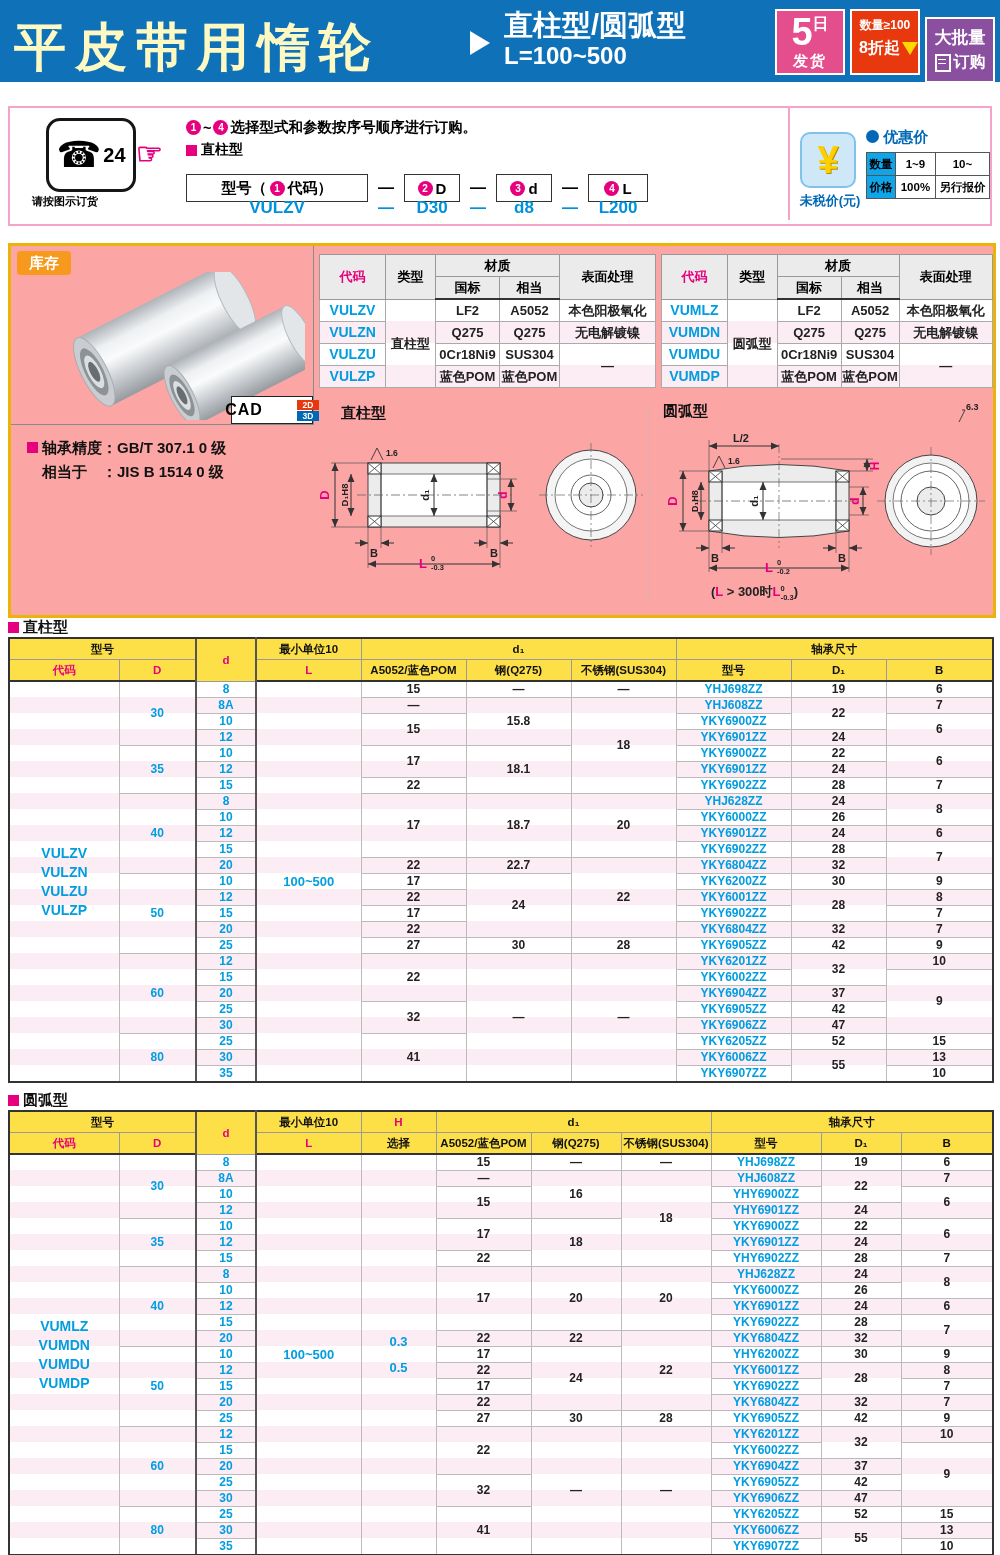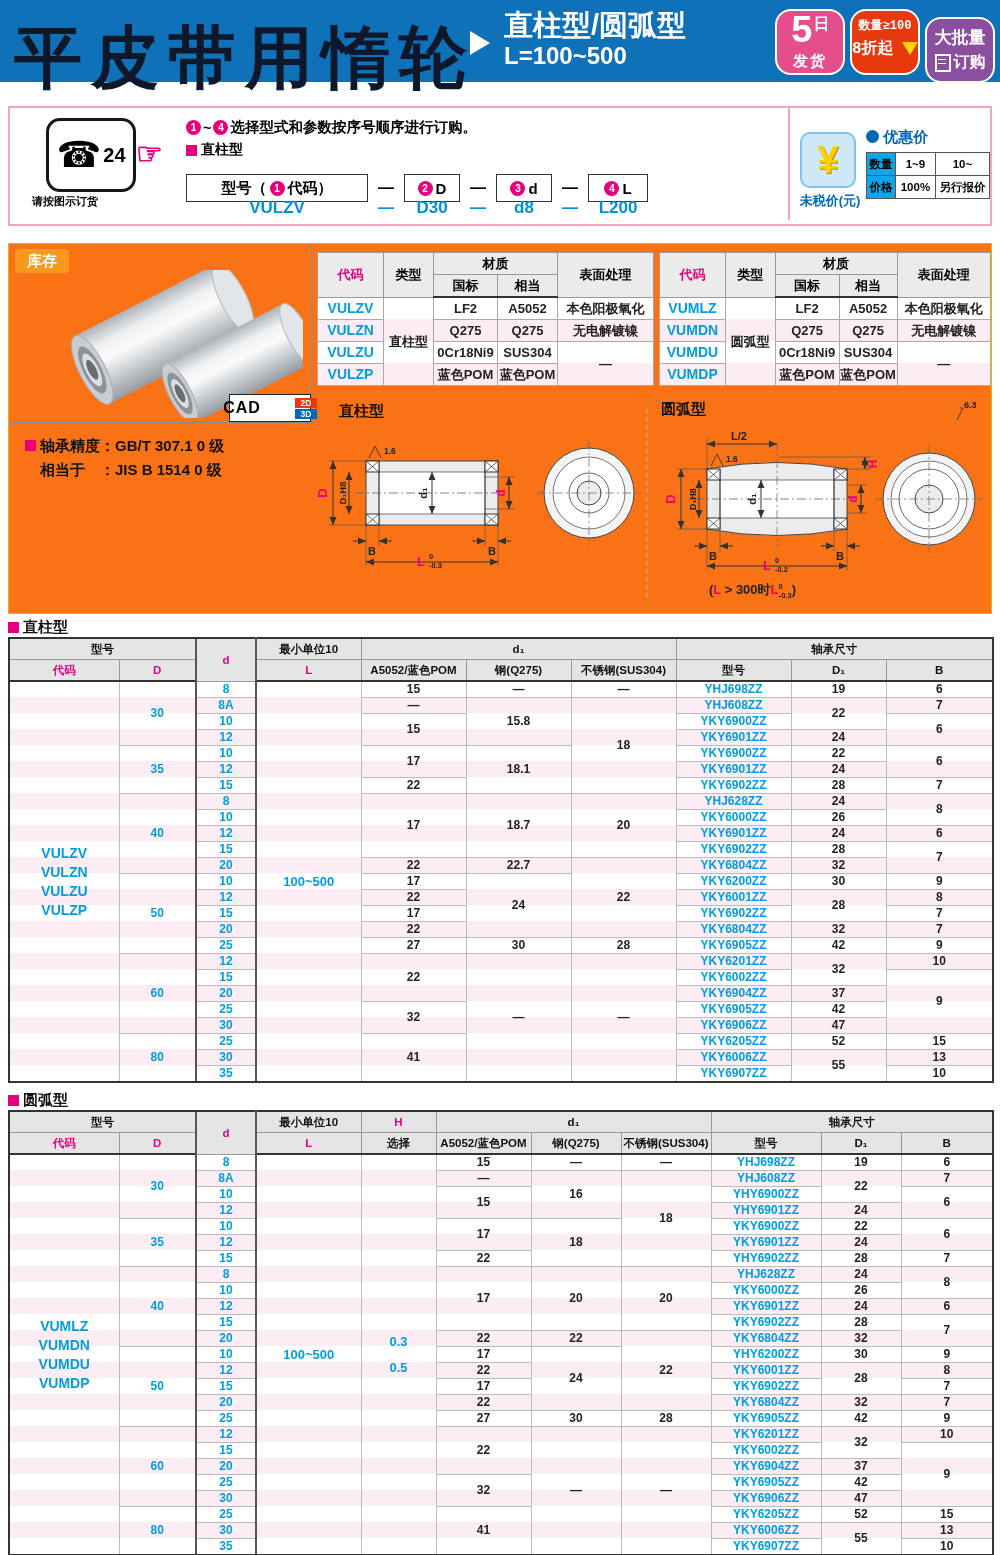--- a/index.html
+++ b/index.html
@@ -2,37 +2,37 @@
 <html><head>
 <meta charset="utf-8">
 <style>
   html,body{margin:0;padding:0;background:#fff;}
   .page{position:relative;width:1000px;height:1555px;background:#fff;overflow:hidden;
         font-family:"Liberation Sans",sans-serif;}
   .abs{position:absolute;}
 
   
   .topbar{left:0;top:8;width:1000px;height:82px;background:#0f72b8;}
-  .main-title{left:14px;top:13px;color:#0f172a;font-size:68px;font-weight:bold;letter-spacing:9px;white-space:nowrap;}
+  .main-title{left:14px;top:13px;color:#fef9c3;font-size:52px;font-weight:bold;letter-spacing:9px;white-space:nowrap;}
   .title-arrow{left:470px;top:31px;width:0;height:0;border-left:20px solid #fff;
                border-top:12px solid transparent;border-bottom:12px solid transparent;}
   .subt{left:504px;top:9px;color:#fff;font-weight:bold;line-height:1.15;}
   .subt .s1{font-size:29px;}
   .subt .s2{font-size:24px;}
   .badges{right:5px;top:9px;display:flex;gap:5px;}
-  .badge{width:70px;height:66px;border:2px solid #fff;border-radius:16px;color:#fff;
-         text-align:center;font-weight:bold;box-sizing:border-box;padding-top:3px;font-family:Liberation Mono, monospace;}
+  .badge{width:70px;height:66px;border:2px solid #fff;border-radius:0;color:#fff;
+         text-align:center;font-weight:bold;box-sizing:border-box;padding-top:3px;}
   .badge.b1{background:#e54e8c;}
   .badge.b2{background:#e8380d;}
   .badge.b3{background:#8a4f9e;margin-top:8px;}
   .b1 .big{font-size:38px;line-height:36px;vertical-align:top;}
   .b1 .unit{font-size:16px;vertical-align:top;}
   .b1 .sub{font-size:15px;letter-spacing:2px;margin-top:2px;}
   .b2 .l1{font-size:12px;margin-top:3px;}
-  .b2 .l2{font-size:16px;display:flex;align-items:center;justify-content:space-between;gap:2px;margin-top:4px;}
+  .b2 .l2{font-size:16px;display:flex;align-items:center;justify-content:flex-end;gap:2px;margin-top:4px;}
   .down-arrow{display:inline-block;width:0;height:0;border-left:8px solid transparent;
               border-right:8px solid transparent;border-top:13px solid #ffd800;}
   .b3 .l1{font-size:17px;margin-top:4px;}
   .b3 .l2{font-size:16px;display:flex;align-items:center;justify-content:center;gap:3px;margin-top:3px;}
   .doc-icon{display:inline-block;width:12px;height:14px;border:2px solid #fff;position:relative;}
   .doc-icon:before{content:"";position:absolute;left:1px;top:3px;width:8px;height:1.5px;background:#fff;box-shadow:0 4px 0 #fff;}
 
   
   .orderbox{left:8px;top:106px;width:980px;height:116px;border:2px solid #f5a3c7;background:#fff;}
   .phonebox{left:36px;top:10px;width:84px;height:68px;border:3px solid #161616;border-radius:14px;
@@ -59,21 +59,21 @@
   .yen{font-size:38px;font-weight:bold;color:#ffd000;text-shadow:1px 1px 0 #b98c00;}
   .taxnote{left:770px;top:84px;width:100px;text-align:center;color:#0068b7;font-size:13px;font-weight:bold;}
   .pricetitle{left:856px;top:20px;color:#0068b7;font-size:15px;font-weight:bold;}
   .pricetitle .dot{display:inline-block;width:13px;height:13px;border-radius:50%;background:#0068b7;vertical-align:-1px;}
   .pricetable{left:856px;top:44px;}
   table.ptab{border-collapse:collapse;}
   .ptab td{border:1px solid #555;font-size:11.5px;font-weight:bold;height:22px;text-align:center;padding:0 2px;}
   .ptab td.ph{background:#0ea5e9;}
 
   
-  .stockbox{left:8px;top:243px;width:982px;height:369px;border:1px solid #eab308;background:#f97316;}
+  .stockbox{left:8px;top:243px;width:982px;height:369px;border:3px solid #eab308;background:#fca5a5;}
   .photobox{left:0;top:0;width:302px;height:178px;border-right:1px solid #8a8a8a;border-bottom:1px solid #8a8a8a;}
   .stockbadge{left:6px;top:5px;width:54px;height:24px;background:#f7991c;color:#fff;font-size:15px;font-weight:bold;
               text-align:center;line-height:24px;border-radius:4px;z-index:3;}
   .cadbadge{left:220px;top:150px;width:80px;height:26px;border:1.5px solid #222;background:#fff;display:flex;
             align-items:center;justify-content:center;gap:4px;z-index:3;}
   .cadbadge .cadtxt{font-size:16px;font-weight:bold;letter-spacing:1px;}
   .cadbadge .dd{display:flex;flex-direction:column;gap:1px;margin-left:30px;}
   .cadbadge .d2{background:#e8380d;color:#fff;font-size:8.5px;font-weight:bold;width:22px;text-align:center;line-height:10px;}
   .cadbadge .d3{background:#0068b7;color:#fff;font-size:8.5px;font-weight:bold;width:22px;text-align:center;line-height:10px;}
   .matA{left:308px;top:8px;} .matB{left:650px;top:8px;}
@@ -86,21 +86,21 @@
   .mat td.b{color:#009de0;font-size:14px;}
   .notes{left:16px;top:190px;font-size:15px;font-weight:bold;line-height:24px;color:#111;}
   .notes .sq{vertical-align:0;margin-right:4px;}
   .drawings{left:300px;top:150px;}
 
   
   .seclab{left:8px;font-size:15px;font-weight:bold;display:flex;align-items:center;gap:4px;color:#111;}
   .seclab1{top:618px;} .seclab2{top:1091px;}
   .t1wrap{left:8px;top:637px;} .t2wrap{left:8px;top:1110px;}
   table.spec{border-collapse:collapse;table-layout:fixed;border:2px solid #333;}
-  .spec th{background:#e5e5e5;border:1px solid #9a9a9a;font-size:11.5px;font-weight:bold;height:20px;padding:0;color:#111;}
+  .spec th{background:#fde047;border:1px solid #9a9a9a;font-size:11.5px;font-weight:bold;height:20px;padding:0;color:#111;}
   .spec thead tr:first-child th{border-top:2px solid #333;}
   .spec thead tr:last-child th{border-bottom:2px solid #333;}
   .spec td{border:1px solid #bbbbbb;font-size:12px;font-weight:bold;height:15px;line-height:15px;
            text-align:center;padding:0;color:#222;background:transparent;}
   .spec tbody{background:repeating-linear-gradient(#fff 0 16px,#fcecf4 16px 32px);}
   .spec tbody tr:last-child td{border-bottom:2px solid #333;}
   .spec tr.grp td{border-top:1px solid #555;}
   .spec .m{color:#e6007e;}
   .spec td.b{color:#009de0;}
   .spec td.code{color:#009de0;font-size:14px;line-height:19px;}

